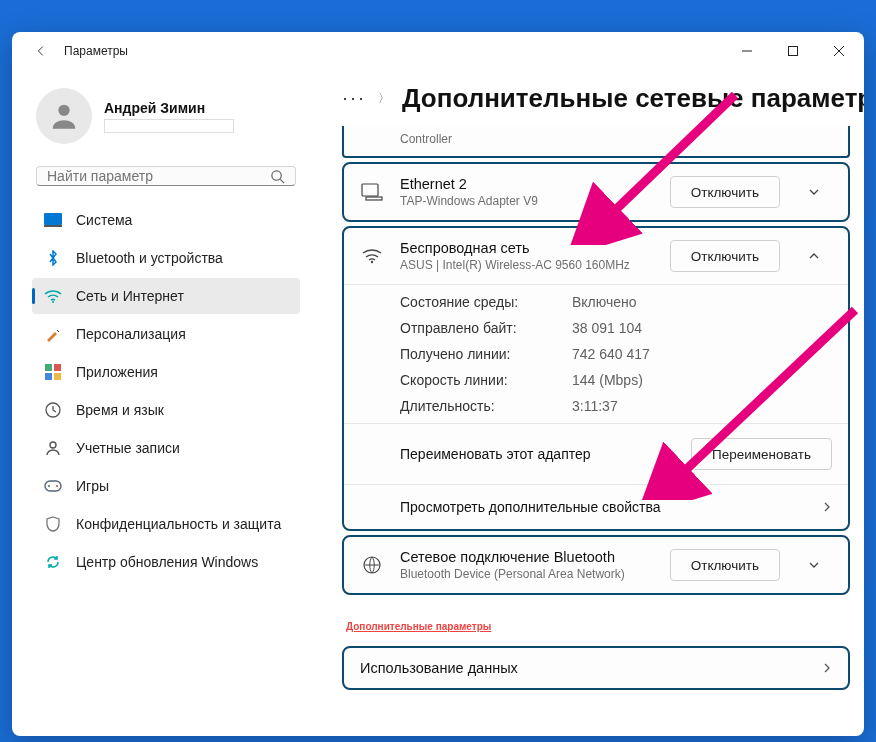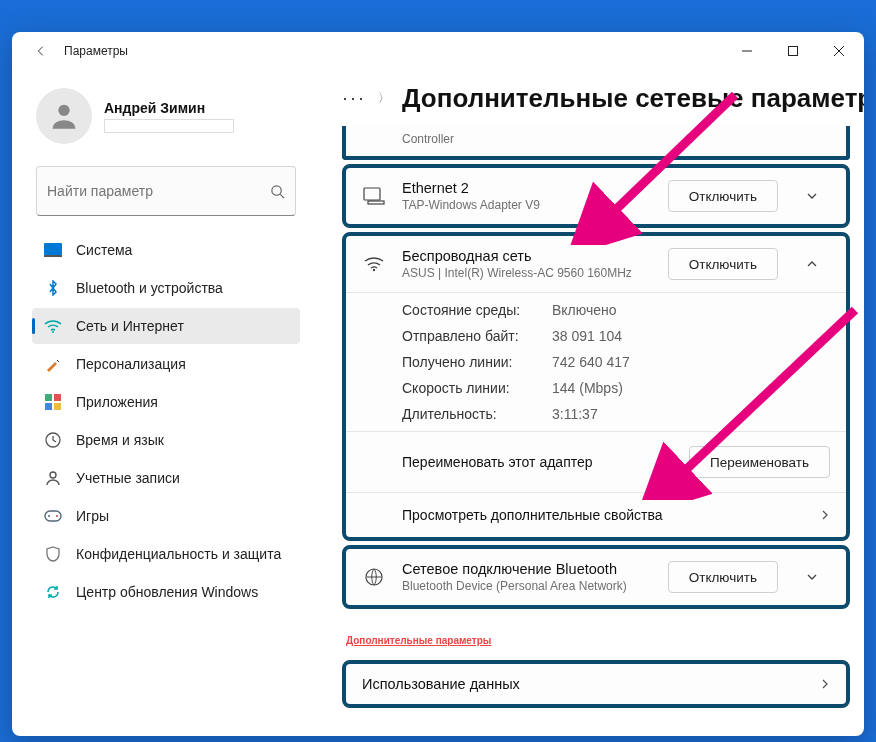--- a/index.html
+++ b/index.html
@@ -9,43 +9,43 @@
 .tb-back { width:30px; height:30px; display:flex; align-items:center; justify-content:center; cursor:pointer; margin-right:8px; }
 .tb-title { flex:1; }
 .tb-btns { display:flex; }
 .tb-btn { width:46px; height:34px; display:flex; align-items:center; justify-content:center; cursor:pointer; }
 .body { flex:1; display:flex; overflow:hidden; }
 .sidebar { width:300px; padding:12px 8px 0 16px; display:flex; flex-direction:column; }
 .profile { display:flex; align-items:center; gap:12px; padding:6px 8px 14px 8px; }
 .avatar { width:56px; height:56px; border-radius:50%; background:#e8e8e8; display:flex; align-items:center; justify-content:center; }
 .prof-name { font-size:14px; font-weight:600; color:#111; }
 .prof-sub { width:130px; height:14px; background:#fff; border:1px solid #ddd; margin-top:3px; }
-.search { margin:8px 8px 16px 8px; height:50px; border:1px solid #d6d6d6; border-bottom:1px solid #888; border-radius:4px; background:#fbfbfb; display:flex; align-items:center; padding:0 10px; }
+.search { margin:8px 8px 16px 8px; height:20px; border:1px solid #d6d6d6; border-bottom:1px solid #888; border-radius:4px; background:#fbfbfb; display:flex; align-items:center; padding:0 10px; }
 .search input { flex:1; border:none; outline:none; background:transparent; font-size:14px; color:#555; }
 .nav { display:flex; flex-direction:column; gap:2px; padding:0 4px; }
 .nav-item { display:flex; align-items:center; gap:14px; height:36px; border-radius:4px; padding:0 12px; cursor:pointer; font-size:14px; color:#222; position:relative; }
 .nav-item.active { background:#eaeaea; }
 .nav-item.active::before { content:""; position:absolute; left:0; top:10px; bottom:10px; width:3px; background:#0067c0; border-radius:2px; }
 .nav-ic { width:18px; height:18px; display:flex; align-items:center; justify-content:center; }
 .main { flex:1; padding:0 6px 0 30px; overflow-y:auto; }
 .crumbs { display:flex; align-items:center; gap:12px; height:56px; }
 .dots { font-size:18px; letter-spacing:2px; color:#222; cursor:pointer; }
 .chev { color:#666; font-size:12px; }
 .page-title { font-size:26px; font-weight:600; color:#111; white-space:nowrap; }
 .cards { display:flex; flex-direction:column; gap:4px; padding-right:8px; }
-.card { border:4px solid #0c4a6e; border-radius:8px; background:#fdfdfd; }
+.card { border:2px solid #0c4a6e; border-radius:8px; background:#fdfdfd; }
 .card-row { display:flex; align-items:center; padding:12px 16px; gap:16px; }
 .card-ic { width:24px; height:24px; display:flex; align-items:center; justify-content:center; color:#333; flex-shrink:0; }
 .card-txt { flex:1; min-width:0; }
 .card-title { font-size:14.5px; color:#111; }
 .card-sub { font-size:12px; color:#6f6f6f; margin-top:2px; }
 .btn { height:32px; padding:0 20px; border:1px solid #d0d0d0; background:#fdfdfd; border-radius:4px; font-size:13.5px; cursor:pointer; color:#222; }
 .exp-btn { width:36px; height:32px; display:flex; align-items:center; justify-content:center; cursor:pointer; color:#444; }
 .details { border-top:1px solid #e6e6e6; padding:4px 16px 4px 56px; }
-.drow { display:flex; padding:5px 0; font-size:14px; }
+.drow { display:flex; padding:5px 0; font-size:14px;gap:22px; }
 .dlabel { width:150px; color:#333; }
 .dval { color:#606060; }
 .subrow { border-top:1px solid #e6e6e6; display:flex; align-items:center; padding:14px 16px 14px 56px; gap:16px; cursor:pointer; }
 .subrow .card-title { flex:1; font-size:14px; }
 .section-h { font-size:10px; font-weight:600; color:#ef4444; padding:22px 4px 10px 4px;text-decoration:underline; }
 .arrow { position:absolute; pointer-events:none; }
 svg { display:block; }
 </style>
 </head>
 <body>

